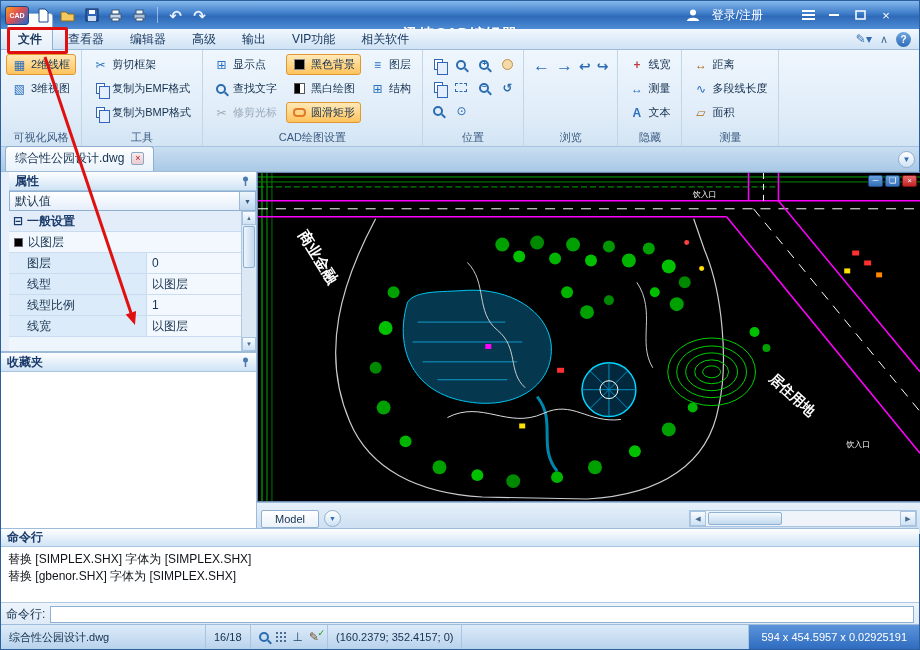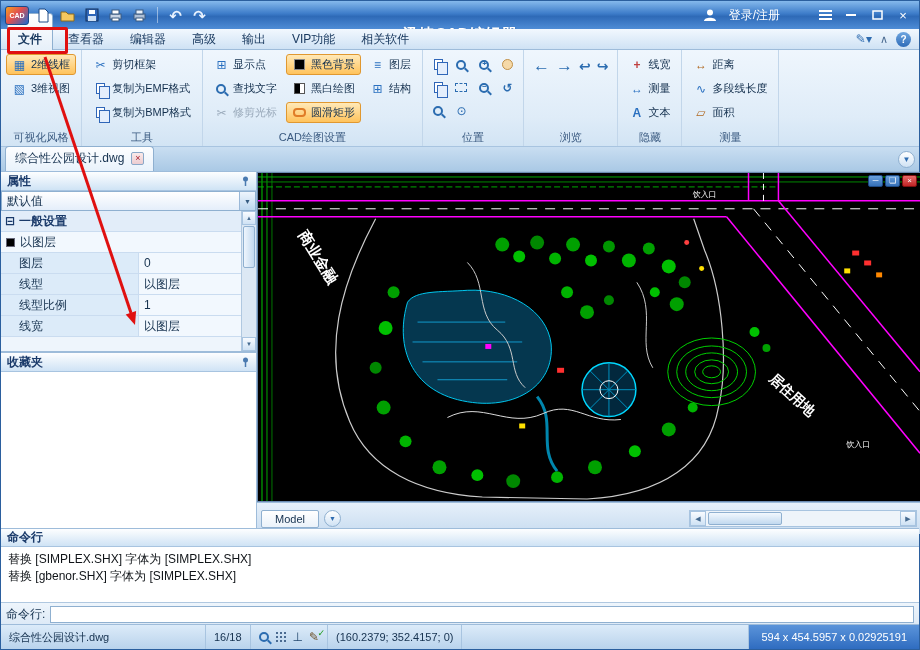--- a/index.html
+++ b/index.html
@@ -18,21 +18,21 @@
   .qat { display: flex; align-items: center; gap: 5px; padding-left: 4px; z-index: 2; }
   .cad-logo { width: 24px; height: 19px; border-radius: 3px;
     background: linear-gradient(135deg, #f7a020 0%, #e05050 45%, #1b6ad0 100%);
     color: #fff; font-size: 7px; font-weight: bold; display: flex; align-items: center; justify-content: center;
     border: 1px solid #1a4a8a; }
   .tbicon { width: 19px; height: 19px; display: flex; align-items: center; justify-content: center; border-radius: 2px; }
   .tbsep { width: 1px; height: 16px; background: rgba(255,255,255,.45); margin: 0 3px; }
   .arrowglyph { font-size: 15px; color: #eaf3ff; font-weight: bold; line-height: 1; }
   .tbtitle { position: absolute; left: 0; right: 0; text-align: center; font-size: 16px; font-weight: bold;
     color: #ffffff; text-shadow: 0 1px 2px #1a4a8a; pointer-events: none; margin-top: 40px; }
-  .tbright { margin-left: auto; display: flex; align-items: center; gap: 9px; padding-right: 6px; z-index: 2; }
+  .tbright { margin-left: auto; display: flex; align-items: center; gap: 9px; padding-right: 23px; z-index: 2; }
   .login { font-size: 12px; color: #fff; }
   .winbtns { display: flex; gap: 6px; margin-left: 26px; align-items: center; }
   .winbtn { width: 20px; height: 18px; display: flex; align-items: center; justify-content: center;
     color: #fff; font-size: 13px; border-radius: 2px; }
   .minbar { width: 10px; height: 2px; background: #fff; display: inline-block; }
 
   
   .menubar { position: absolute; top: 28px; left: 0; right: 0; height: 21px;
     background: linear-gradient(#f2f8fe, #cfe2f4); border-bottom: 1px solid #9ebcda;
     display: flex; align-items: center; padding-left: 6px; gap: 4px; }
@@ -91,21 +91,21 @@
     background: linear-gradient(#ffffff,#cfe2f4); border: 1px solid #8fb0d0; color: #2f6cb0;
     display: flex; align-items: center; justify-content: center; font-size: 8px; }
 
   
   .leftcol { position: absolute; top: 171px; left: 0; width: 256px; height: 356px;
     background: #e7f0fa; border-right: 1px solid #9ebcda; display: flex; flex-direction: column; }
   .panel-header { height: 19px; background: linear-gradient(#fdfeff, #cfe3f5);
     border-bottom: 1px solid #a8c4e0; display: flex; align-items: center; padding: 0 6px;
     color: #1a3a6a; font-weight: bold; font-size: 12px; flex: none; }
   .pin { margin-left: auto; display: flex; }
-  .props { height: 179px; display: flex; flex-direction: column; }
+  .props { height: 179px; display: flex; flex-direction: column; margin-left: 8px; }
   .combo { height: 20px; border: 1px solid #8fb0d0; background: linear-gradient(#ffffff, #e4eefa);
     display: flex; align-items: center; padding-left: 5px; margin: 0; color: #14304e; flex: none; }
   .combo-arrow { margin-left: auto; width: 16px; height: 18px; background: linear-gradient(#eef5fd, #bcd6ee);
     border-left: 1px solid #9ab8d8; display: flex; align-items: center; justify-content: center;
     font-size: 7px; color: #345a80; }
   .propgrid { flex: 1; background: #eef5fc; position: relative; overflow: hidden; }
   .prow { display: flex; height: 21px; border-bottom: 1px solid #cadcf0; font-size: 12px; }
   .prow.section { background: #e2edf9; align-items: center; padding-left: 4px; gap: 4px; font-weight: bold; color: #1a3a6a; }
   .pname { width: 138px; background: #dcebf9; border-right: 1px solid #cadcf0;
     display: flex; align-items: center; padding-left: 18px; }

